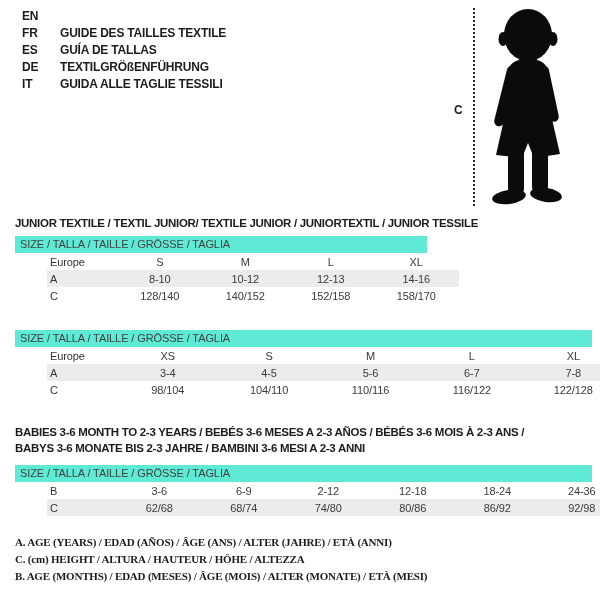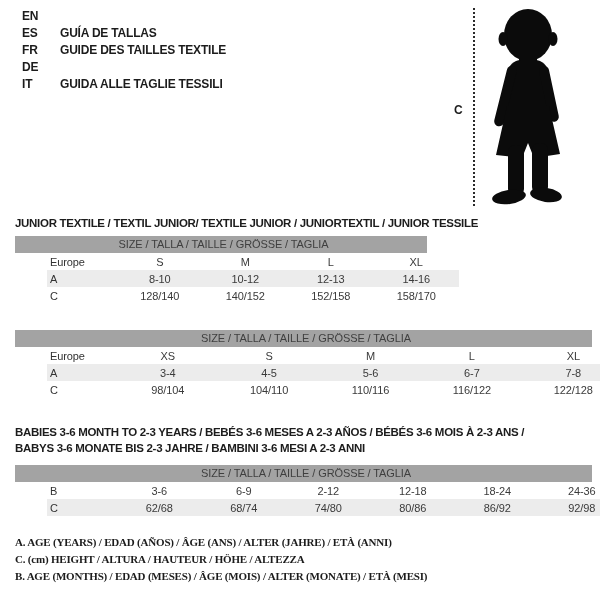--- a/index.html
+++ b/index.html
@@ -53,28 +53,27 @@
   
   .size-section { position: absolute; left: 15px; }
   .section-title {
     font-size: 11.5px;
     font-weight: 700;
     letter-spacing: -0.3px;
     line-height: 16px;
     white-space: nowrap;
   }
   .size-bar {
-    background: #a3a3a3;
+    background: #5eead4;
     color: #3f3f3f;
     height: 17px;
     line-height: 17px;
     font-size: 11px;
     padding-left: 5px;
     letter-spacing: -0.1px;
-    text-align: center;
   }
   .sec-junior   { top: 215px; width: 412px; }
   .sec-children { top: 323px; width: 577px; }
   .sec-babies   { top: 424px; width: 577px; }
   .sec-junior .size-bar   { margin-top: 5px; }
   .sec-children .size-bar { margin-top: 7px; }
   .sec-babies .size-bar   { margin-top: 9px; }
 
   table.size-table {
     width: 100%;
@@ -116,29 +115,30 @@
 </head>
 <body>
 
 <div class="canvas">
 
   <div class="lang-list">
     <div class="lang-row">
       <span class="lang-code">EN</span>
     </div>
     <div class="lang-row">
+      <span class="lang-code">FR</span>
+      <span class="lang-label">GUIDE DES TAILLES TEXTILE</span>
+    </div>
+    <div class="lang-row">
       <span class="lang-code">ES</span>
       <span class="lang-label">GUÍA DE TALLAS</span>
     </div>
     <div class="lang-row">
-      <span class="lang-code">FR</span>
-      <span class="lang-label">GUIDE DES TAILLES TEXTILE</span>
-    </div>
-    <div class="lang-row">
       <span class="lang-code">DE</span>
+      <span class="lang-label">TEXTILGRÖßENFÜHRUNG</span>
     </div>
     <div class="lang-row">
       <span class="lang-code">IT</span>
       <span class="lang-label">GUIDA ALLE TAGLIE TESSILI</span>
     </div>
   </div>
 
   <div class="measure-line"></div>
   <span class="height-label">C</span>
   <svg class="silhouette" width="95" height="198" viewBox="0 0 95 198" aria-hidden="true">

